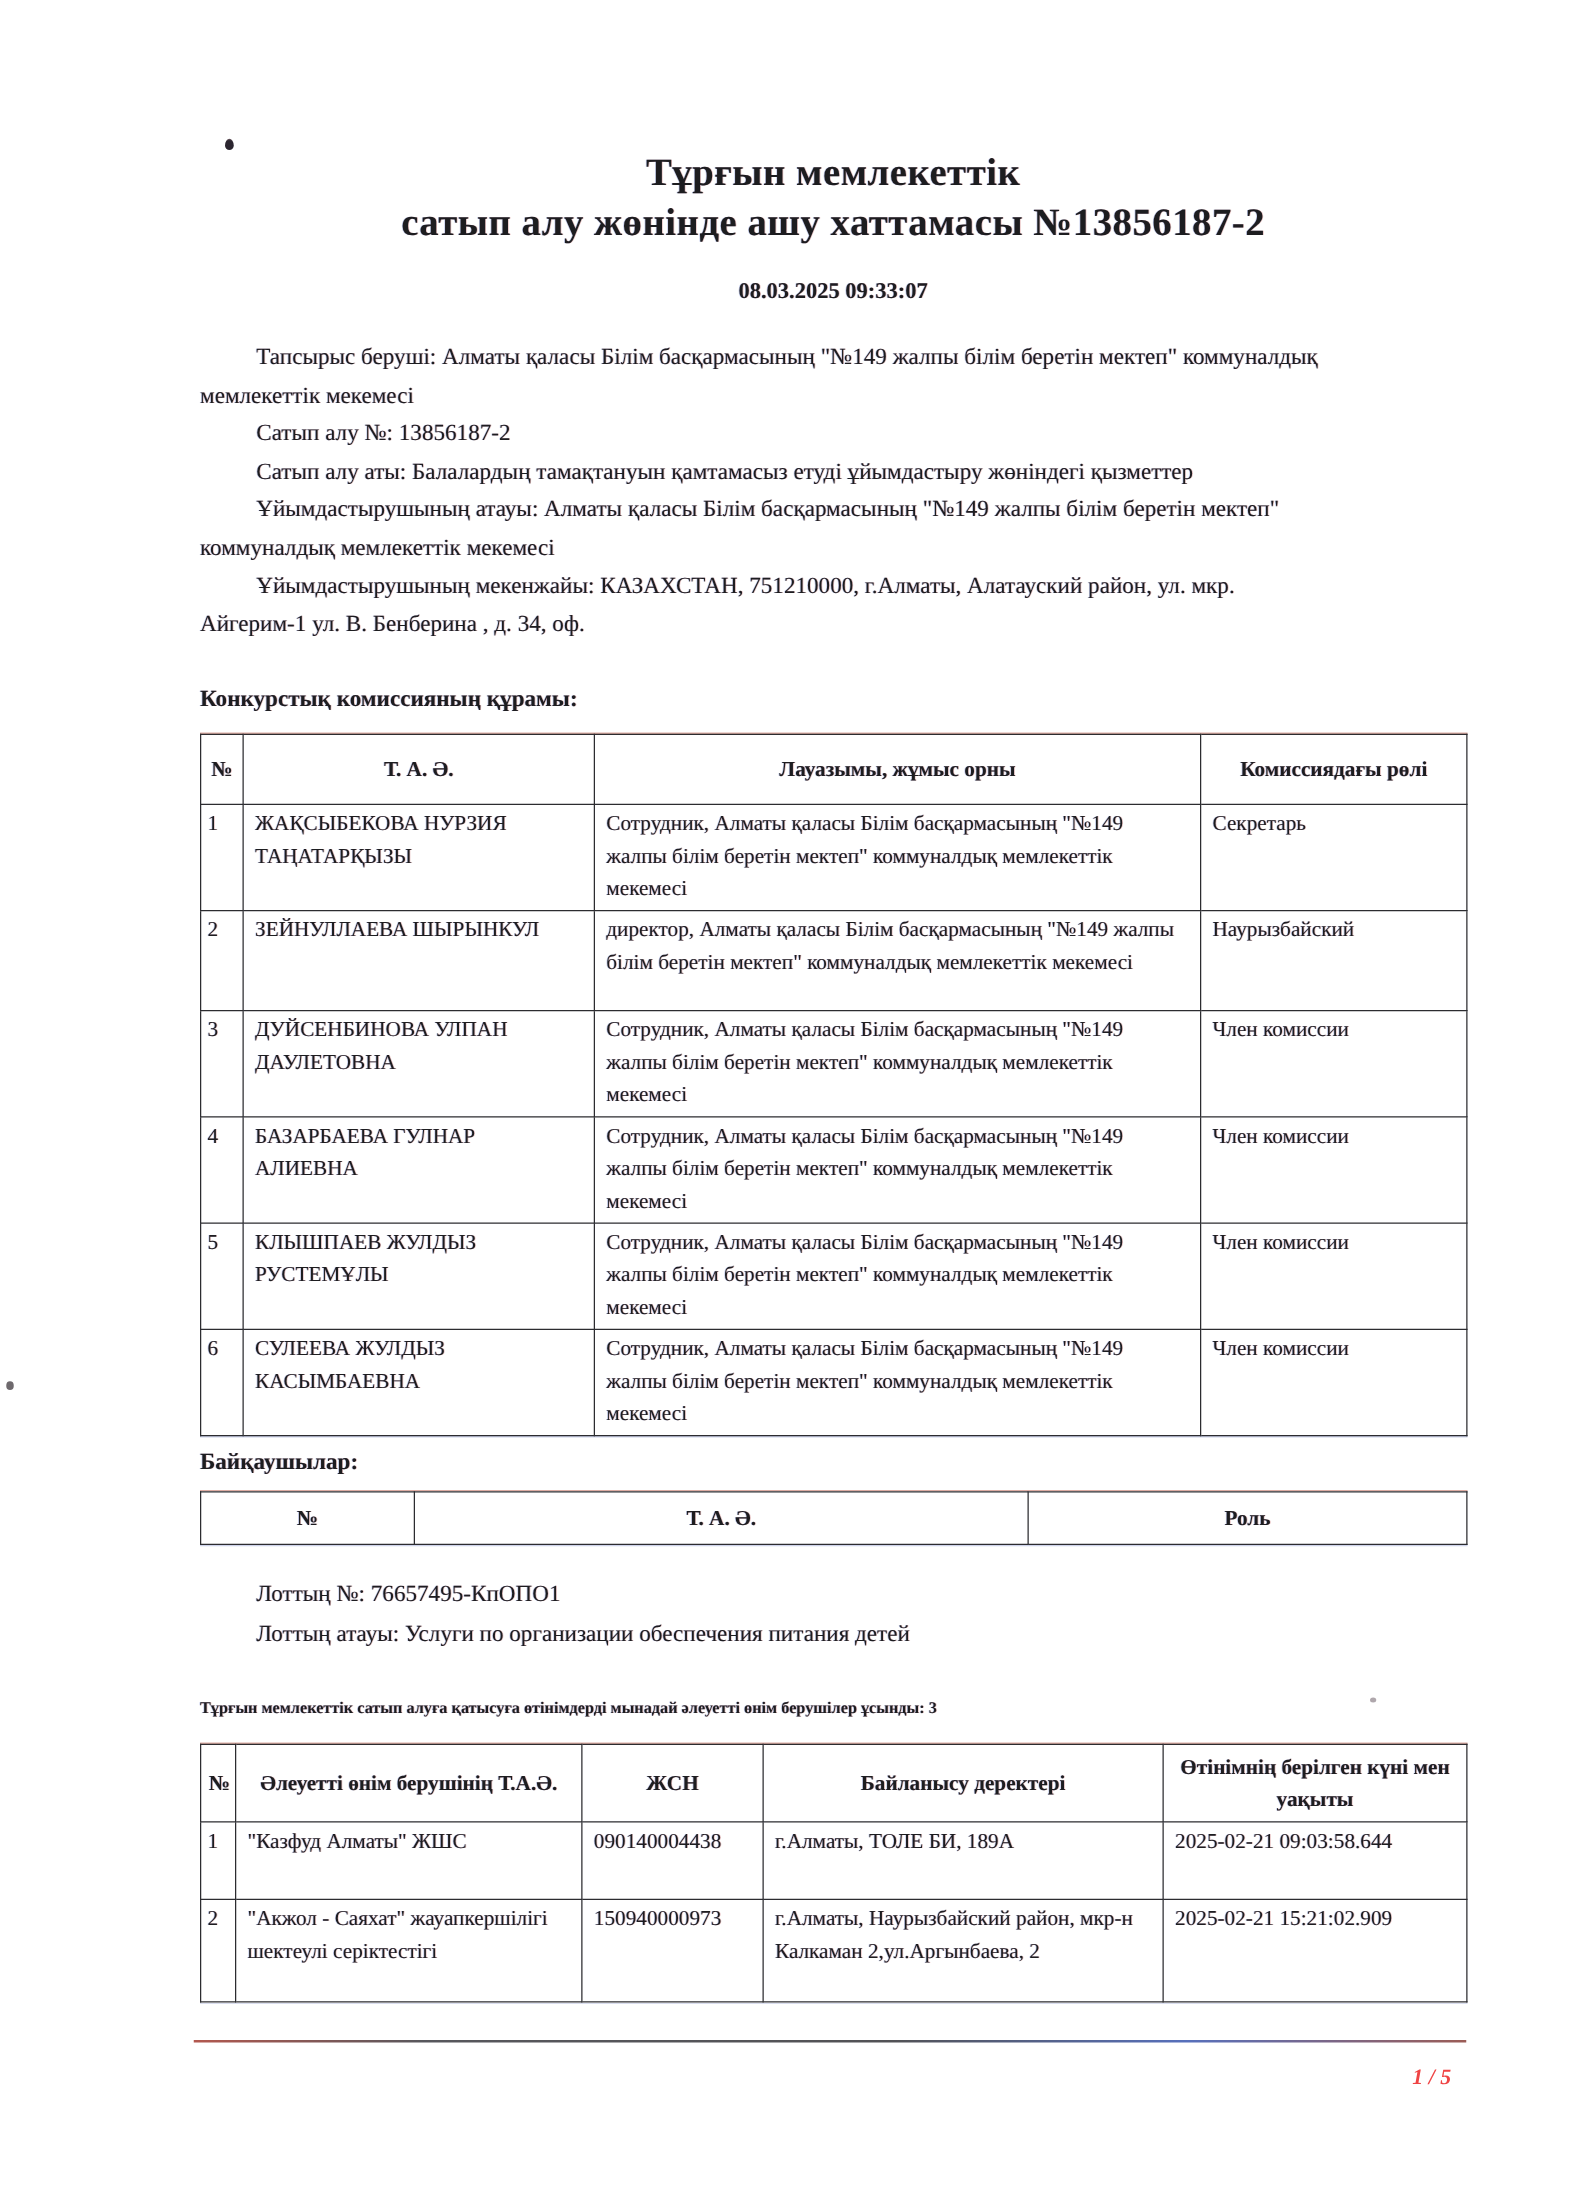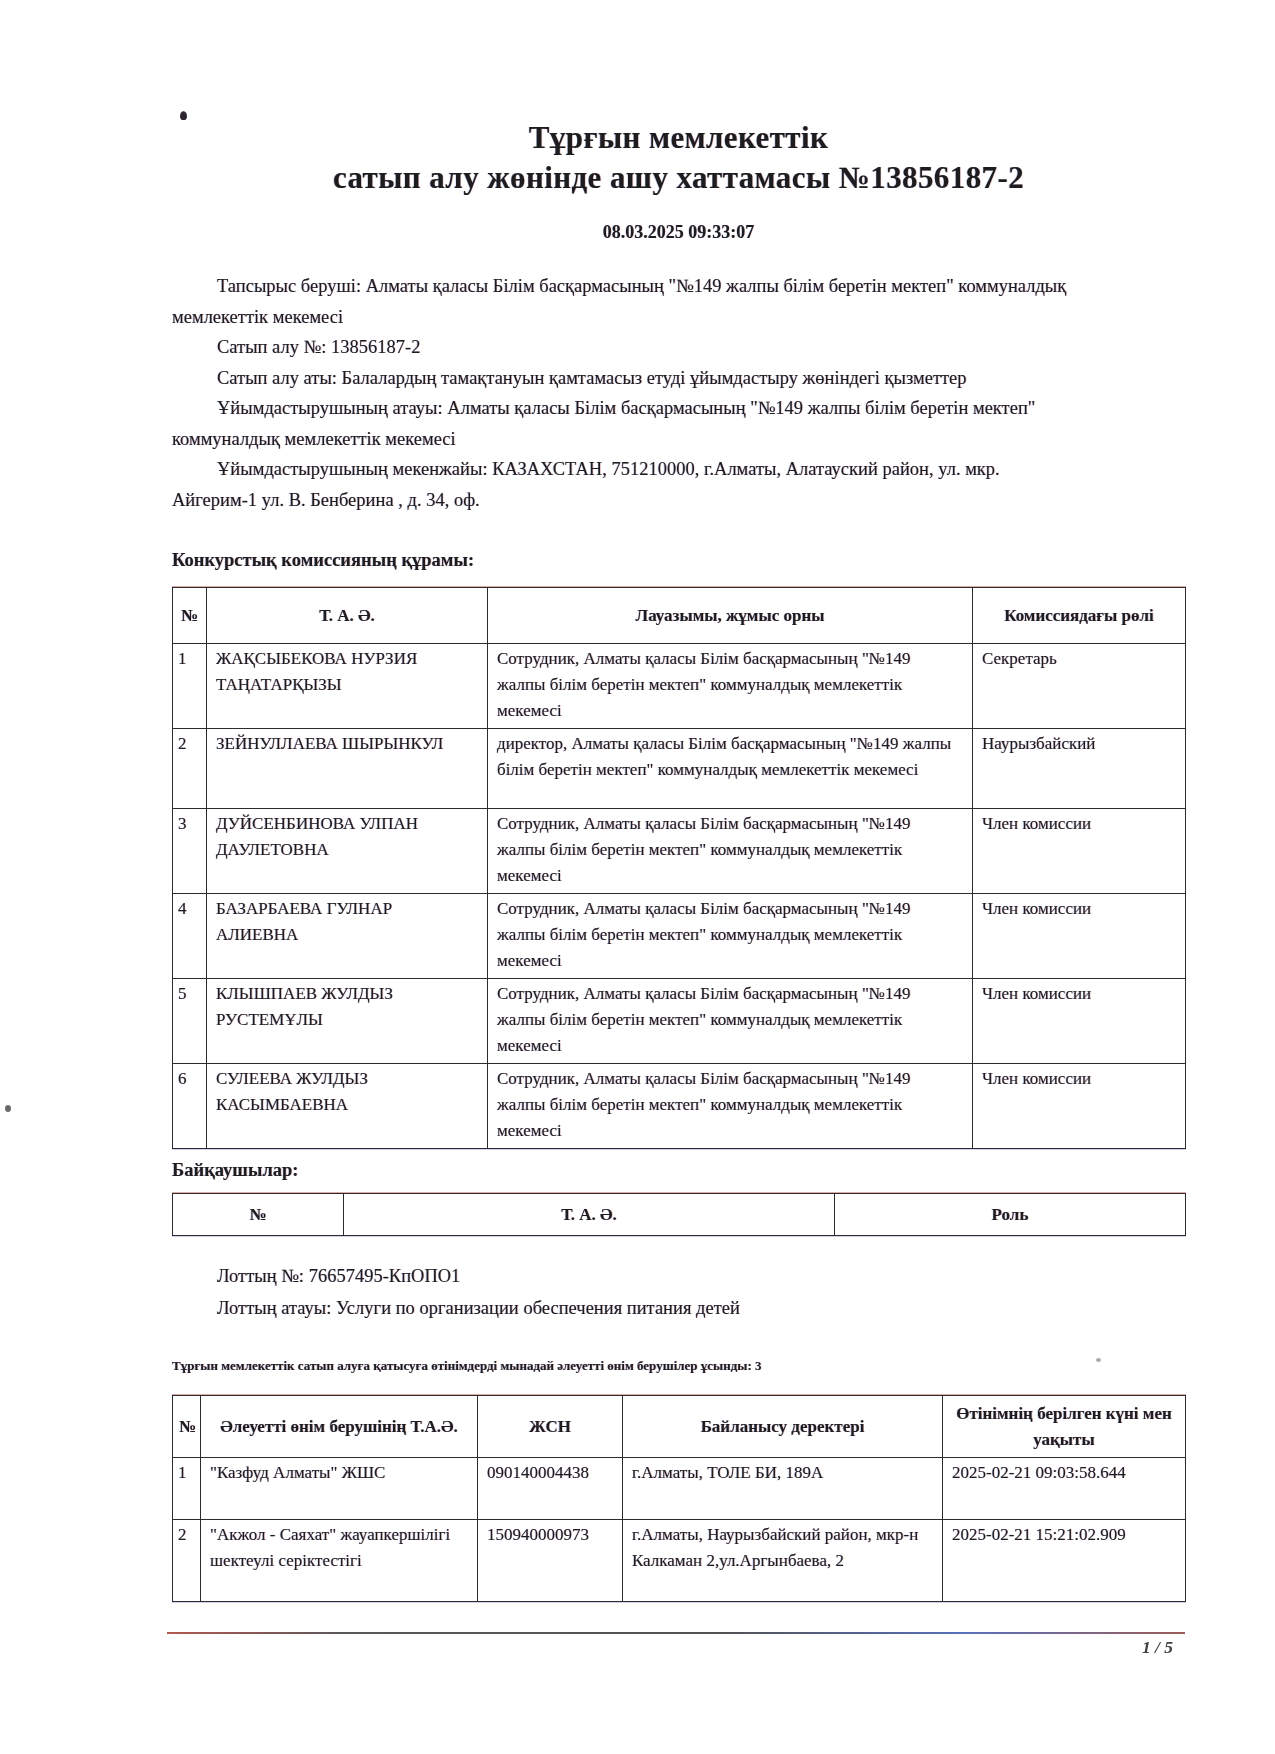--- a/index.html
+++ b/index.html
@@ -10,21 +10,21 @@
     font-family: "Liberation Serif", "DejaVu Serif", serif;
     color: #1d1d20;
     position: relative;
     overflow: hidden;
   }
   .page {
     position: absolute; inset: 0;
   }
   .content {
     position: absolute;
-    left: 172px; top: 0;
+    left: 160px; top: 0;
     width: 1013px;
   }
   
   .ink, td, th, p, div.title-line {
     text-shadow: 0.6px 0 rgba(170,40,40,.28), -0.6px 0 rgba(40,70,180,.28);
   }
 
   .title { margin-top: 118px; text-align: center; }
   .title-line {
     font-weight: bold;
@@ -97,27 +97,27 @@
 
   .footer-line {
     margin-top: 30px;
     height: 2px;
     width: 1018px;
     margin-left: -5px;
     background: linear-gradient(90deg, #a63b30 0%, #3a3a40 18%, #343438 55%, #3a57b0 78%, #8a4038 100%);
     opacity: .85;
   }
   .page-number {
-    margin-top: 3px;
+    margin-top: 17px;
     text-align: right;
     padding-right: 12px;
     font-size: 17.5px;
     font-weight: bold;
     font-style: italic;
-    color: #404040;
+    color: #ef4444;
   }
 
   
   .artifact { position: absolute; border-radius: 50%; }
   .dot-a { left: 180px; top: 111px; width: 7px; height: 9px; background: radial-gradient(circle at 50% 60%, #2b2630 60%, rgba(90,40,50,.6)); border-radius: 50% 50% 50% 50%/60% 60% 40% 40%; }
   .dot-b { left: 5px; top: 1105px; width: 6px; height: 7px; background: #4a4348; opacity: .8; }
   .dot-c { left: 1096px; top: 1358px; width: 5px; height: 4px; background: #8d8289; opacity: .7; }
 </style>
 </head>
 <body>

